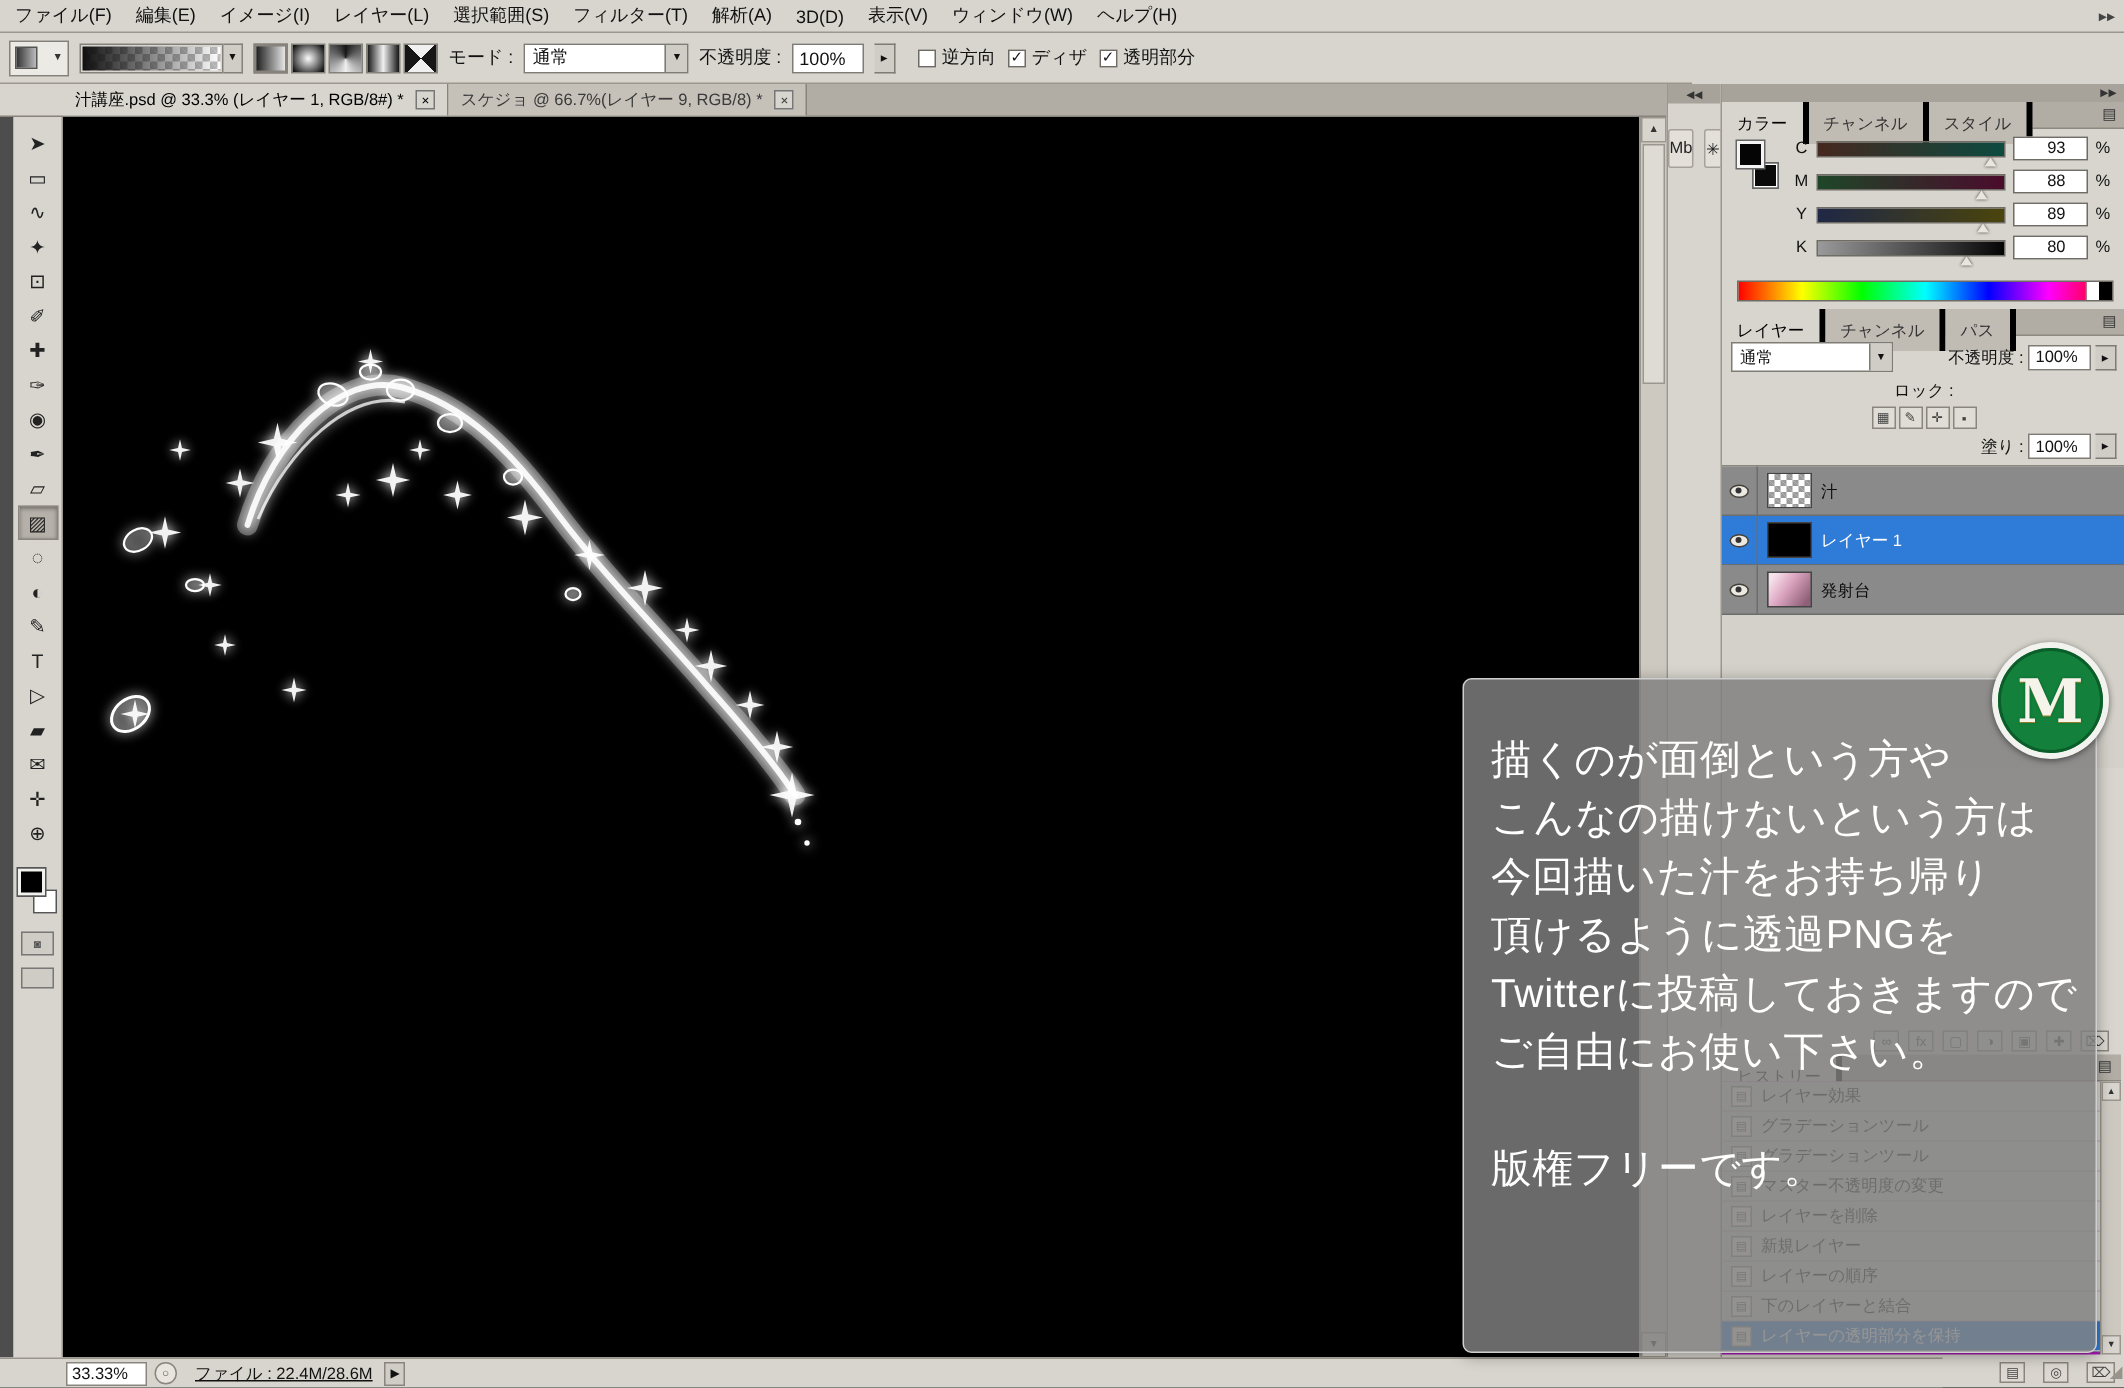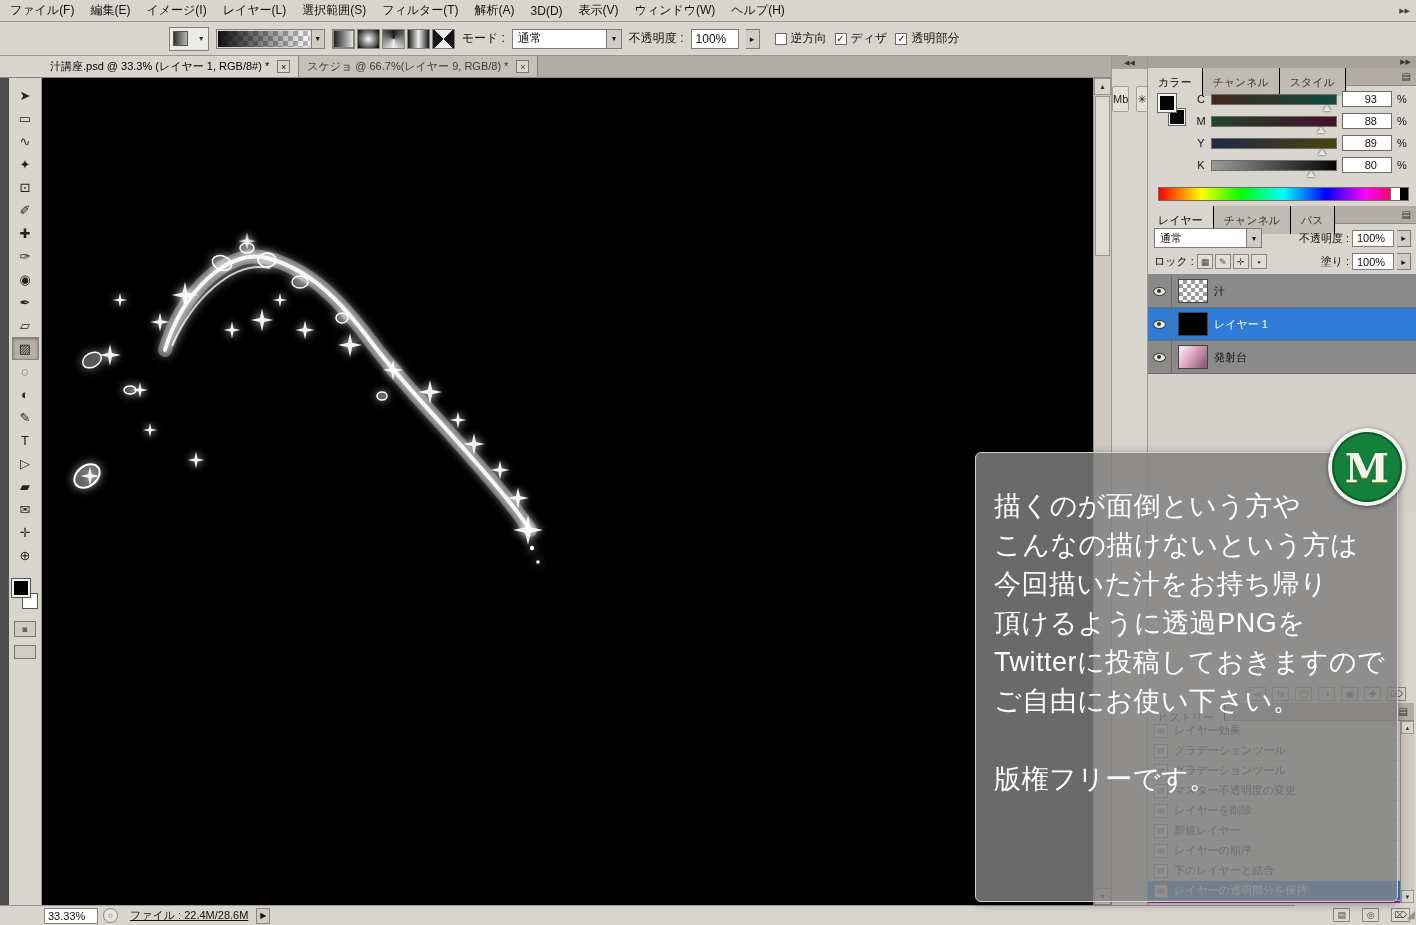--- a/index.html
+++ b/index.html
@@ -10,21 +10,21 @@
 
   
   .menubar{left:0;top:0;width:1416px;height:22px;background:var(--chrome);border-bottom:1px solid #9b978e;
            display:flex;align-items:stretch;font-size:12px;padding-left:2px;}
   .menubar .mlist{display:flex;}
   .mi{display:flex;align-items:center;padding:0 8px;}
   .movf{margin-left:auto;display:flex;align-items:center;padding:0 6px;font-size:7px;color:#444;}
 
   
   .optionsbar{left:0;top:22px;width:1128px;height:34px;background:var(--chrome);border-bottom:1px solid #9b978e;
-              display:flex;align-items:center;font-size:12px;gap:7px;padding:0 6px;justify-content:center;}
+              display:flex;align-items:center;font-size:12px;gap:7px;padding:0 6px;}
   .toolpreset{width:40px;height:24px;border:1px solid #84807a;background:#eceae5;display:flex;align-items:center;justify-content:space-between;padding:0 3px;}
   .toolpreset .sq{width:15px;height:15px;background:linear-gradient(90deg,#333,#bbb);border:1px solid #555;}
   .caret{font-size:7px;color:#333;}
   .gradwrap{display:flex;}
   .gradpreview{width:96px;height:20px;border:1px solid #84807a;position:relative;}
   .gradpreview .fill{position:absolute;inset:1px;
     background:linear-gradient(90deg,#101010,rgba(16,16,16,0)),
       linear-gradient(45deg,#b9b9b9 25%,transparent 25%,transparent 75%,#b9b9b9 75%),
       linear-gradient(45deg,#b9b9b9 25%,#fff 25%,#fff 75%,#b9b9b9 75%);
     background-size:100% 100%,10px 10px,10px 10px;background-position:0 0,0 0,5px 5px;}
@@ -81,21 +81,21 @@
   .dockicons{display:flex;flex-direction:row;align-items:center;gap:7px;padding-top:10px;}
   .dicon{width:26px;height:26px;display:flex;align-items:center;justify-content:center;font-size:11px;color:#222;
          background:#e3e0da;border:1px solid #a5a19a;border-radius:2px;}
   .dicon:nth-of-type(5){margin-top:14px;}
   .dicon:nth-of-type(7){margin-top:14px;}
 
   
   .panels{left:1147px;top:56px;width:269px;height:849px;background:var(--chrome);border-left:1px solid #9b978e;}
   .phead{height:12px;background:#a7a39b;display:flex;justify-content:flex-end;align-items:center;font-size:7px;padding-right:5px;color:#333;}
   .ptabs{display:flex;height:18px;background:#b1ada5;border-bottom:1px solid #8d897f;font-size:11px;align-items:stretch;}
-  .ptab{display:flex;align-items:center;padding:14px 10px;background:#c0bcb4;border-right:1px solid #000000;color:#333;white-space:nowrap;}
+  .ptab{display:flex;align-items:center;padding:14px 10px;background:#c0bcb4;border-right:4px solid #000000;color:#333;white-space:nowrap;}
   .ptab.active{background:var(--chrome);color:#000;}
   .pmenu{margin-left:auto;display:flex;align-items:center;padding:0 6px;font-size:10px;color:#333;}
 
   .cpanel{position:absolute;left:0;top:12px;width:269px;height:138px;}
   .cbody{position:relative;height:120px;}
   .cswatch{position:absolute;left:10px;top:8px;width:27px;height:31px;}
   .cswatch .b{position:absolute;right:0;bottom:0;width:16px;height:16px;background:#0a0a0a;border:1px solid #fff;outline:1px solid #666;}
   .cswatch .f{position:absolute;left:0;top:0;width:18px;height:18px;background:#050505;border:2px solid #f4f4f4;outline:1px solid #666;}
   .chrows{position:absolute;left:48px;top:2px;right:8px;}
   .chrow{display:flex;align-items:center;height:22px;gap:5px;font-size:11px;}
@@ -110,21 +110,21 @@
            filter:drop-shadow(0 0 1px #333);}
   .chvalue{width:50px;height:16px;background:#fff;border:1px solid #6f6b65;display:flex;align-items:center;justify-content:flex-end;padding-right:14px;}
   .chunit{width:12px;}
   .spectrum{position:absolute;left:10px;bottom:5px;right:8px;height:14px;border:1px solid #6f6b65;
             background:linear-gradient(90deg,#f00,#ff0 17%,#0f0 33%,#0ff 50%,#00f 67%,#f0f 83%,#f00);}
   .spectrum .bw{position:absolute;right:0;top:0;bottom:0;width:18px;background:linear-gradient(90deg,#fff 0 50%,#000 50%);border-left:1px solid #6f6b65;}
 
   .lpanel{position:absolute;left:0;top:150px;width:269px;height:306px;display:flex;flex-direction:column;}
   .lcontrols{display:flex;align-items:center;gap:4px;font-size:11px;padding:4px 6px 2px;}
   .blend{width:108px;}
-  .lockrow{display:flex;align-items:center;gap:3px;padding:3px 6px 4px;font-size:11px;}
+  .lockrow{display:flex;align-items:center;gap:3px;padding:3px 6px 4px;font-size:11px;flex-direction:column;}
   .lockbtn{width:16px;height:15px;border:1px solid #8a867f;background:#e0ddd6;font-size:9px;display:flex;align-items:center;justify-content:center;color:#444;}
   .pushr{margin-left:auto;display:flex;align-items:center;gap:3px;}
   .llist{border-top:1px solid #8a867f;}
   .lrow{display:flex;align-items:center;height:33px;background:#8a8a8a;border-bottom:1px solid #6d6d6d;color:#101010;font-size:11px;}
   .lrow.selected{background:var(--selection-blue,#2f7cd8);color:#fff;}
   .eyecell{width:24px;align-self:stretch;display:flex;align-items:center;justify-content:center;border-right:1px solid #6d6d6d;}
   .eye{width:13px;height:9px;background:#ece9e2;border-radius:50%;position:relative;border:1px solid #44403a;}
   .eye::after{content:"";position:absolute;left:3px;top:1px;width:4px;height:4px;border-radius:50%;background:#333;}
   .lthumb{width:30px;height:24px;margin:0 6px;border:1px solid #444;background:#888;}
   .thumb-checker{background-color:#fff;background-image:

